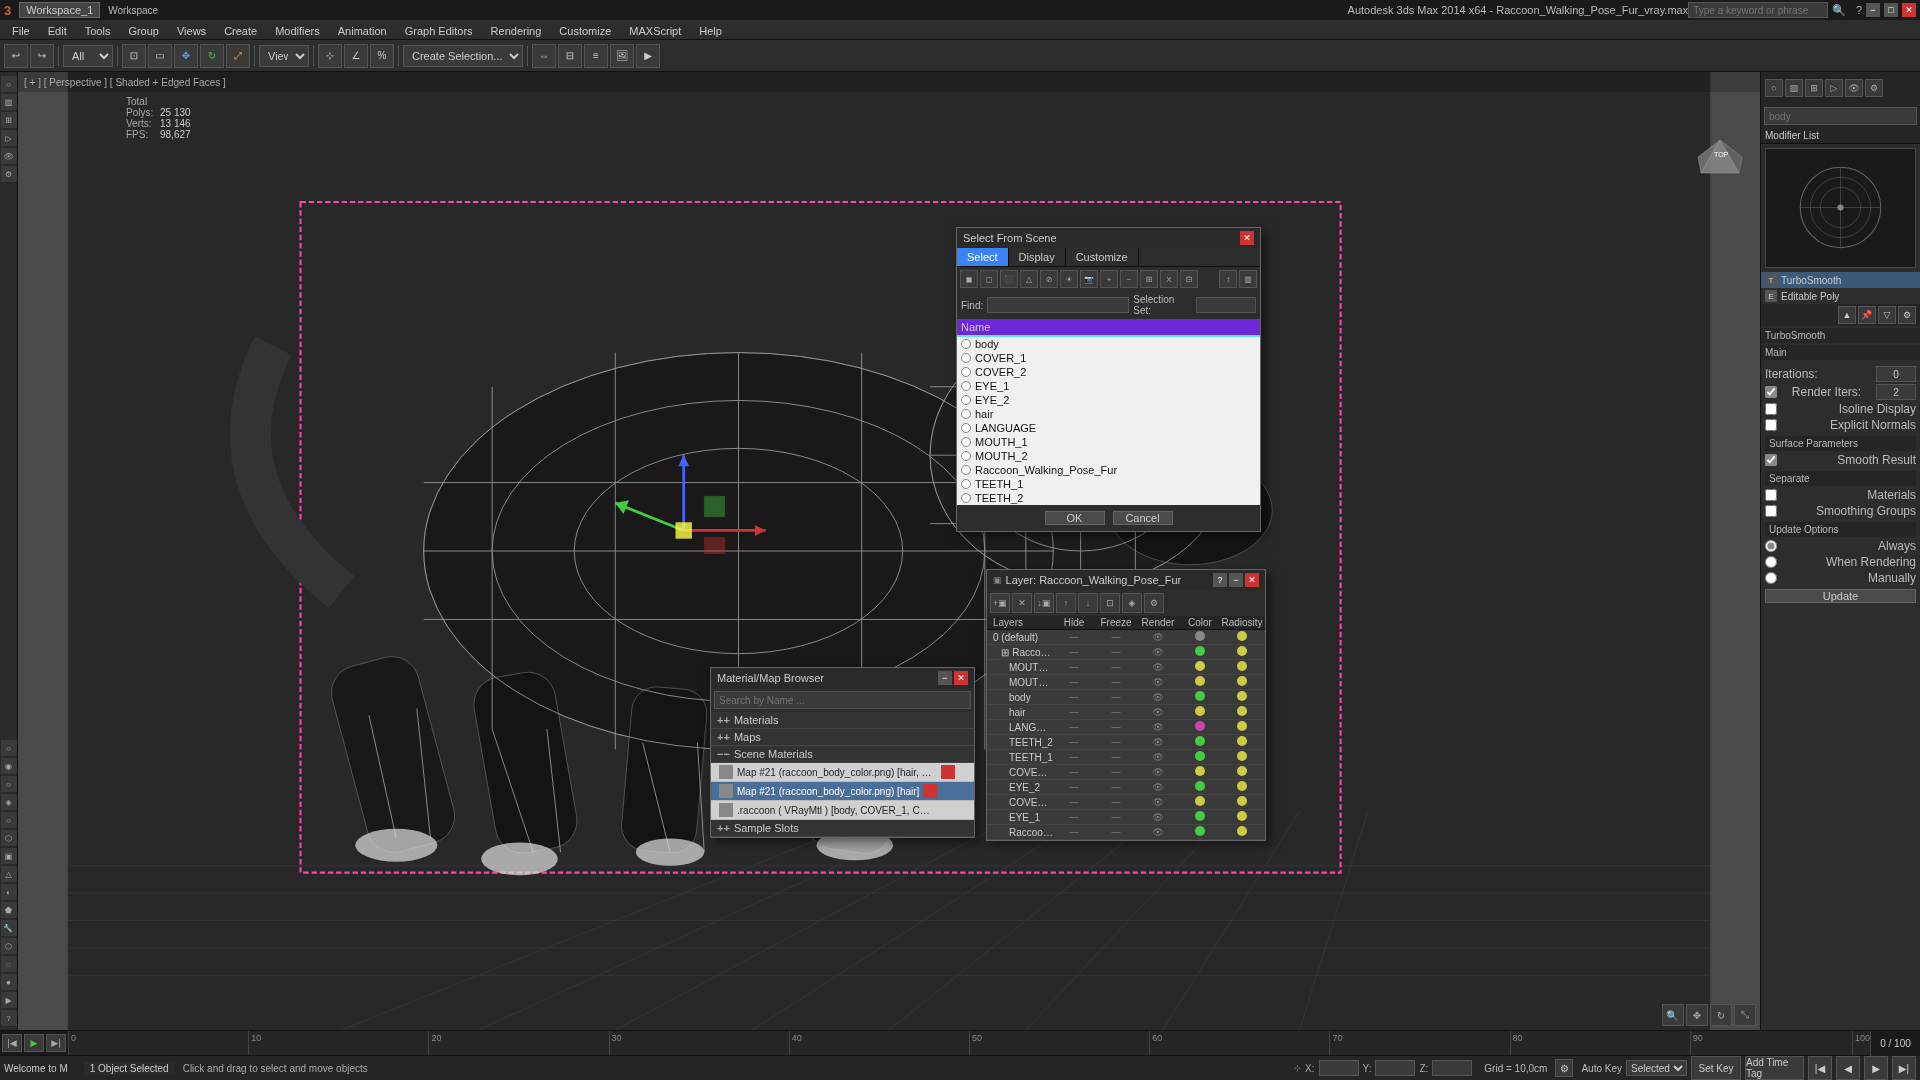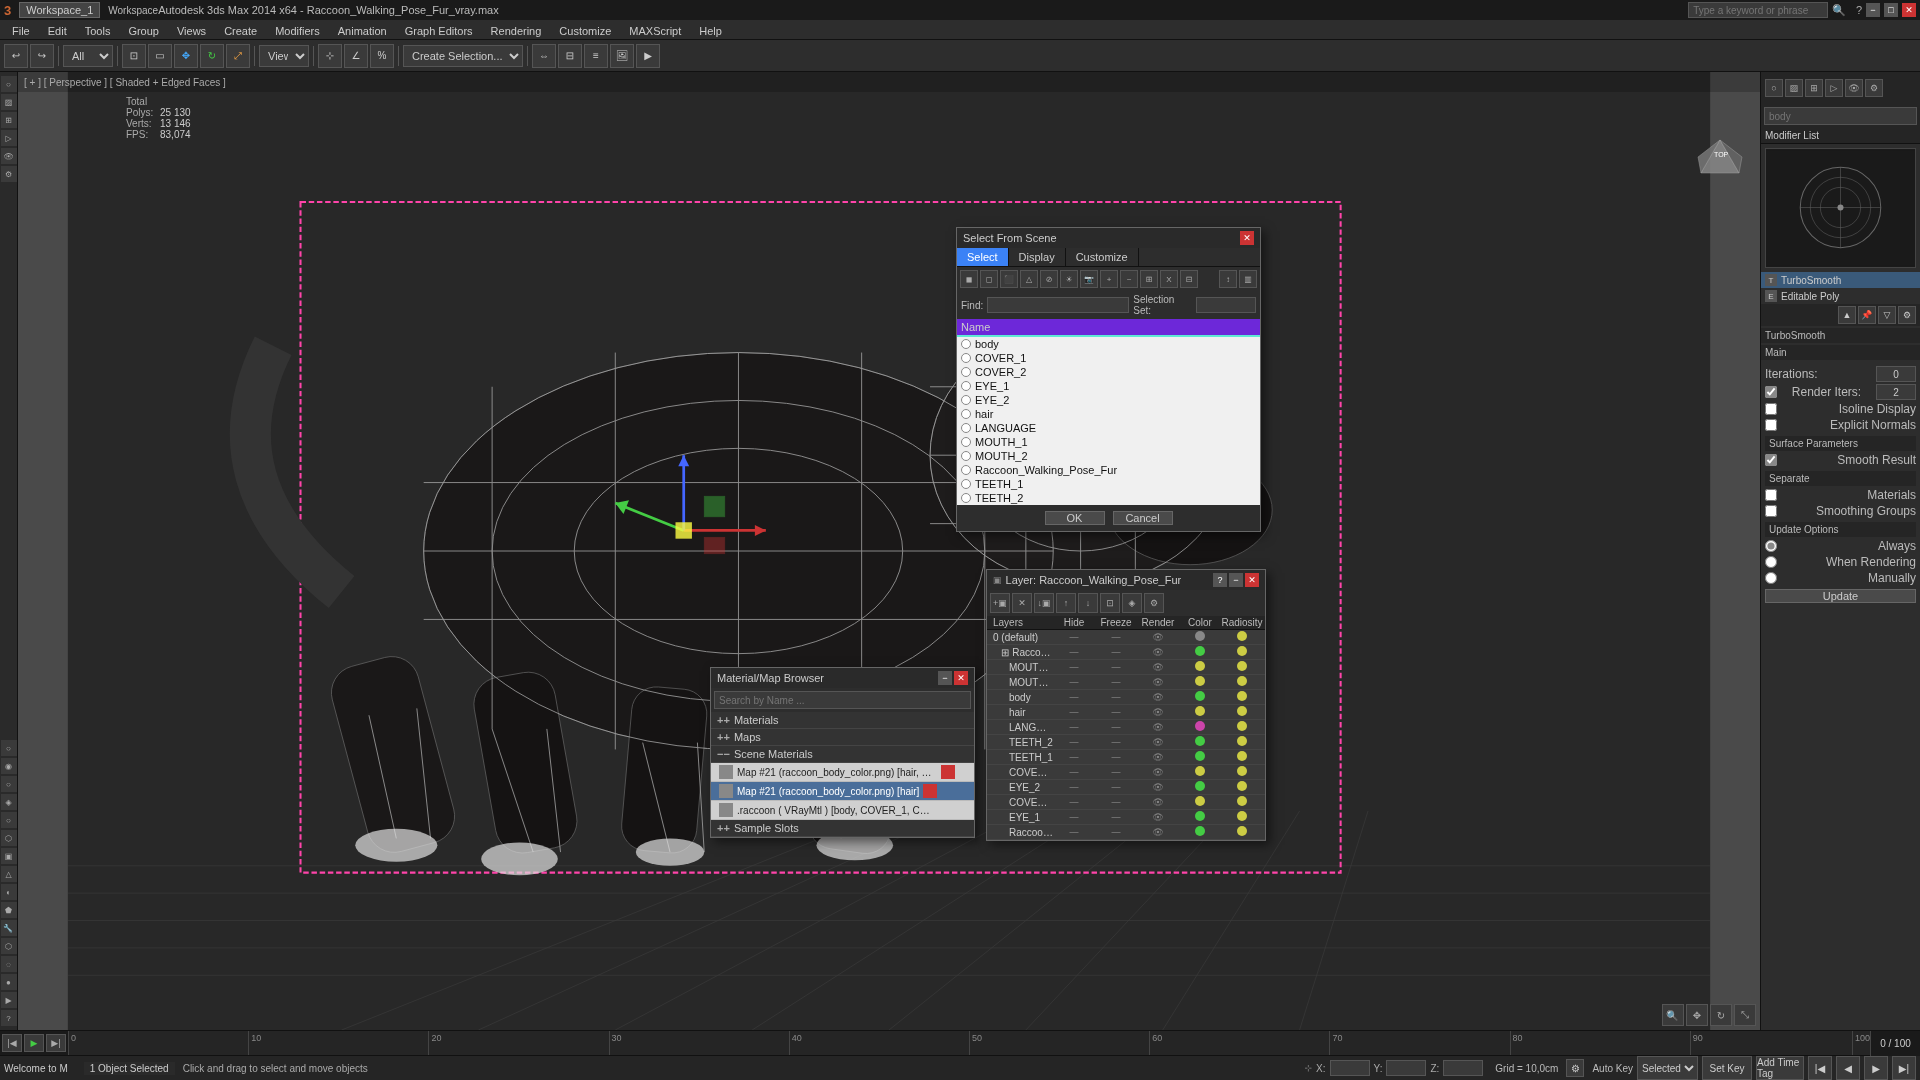--- a/index.html
+++ b/index.html
@@ -19,21 +19,21 @@
       height: 20px;
       background: #1a1a1a;
       display: flex;
       align-items: center;
       justify-content: space-between;
       padding: 0 4px;
       color: #ccc;
       font-size: 11px;
     }
     #title-bar .title-left { display: flex; align-items: center; gap: 8px; }
-    #title-bar .title-center { flex: 1; text-align: left; font-size: 11px; color: #bbb; }
+    #title-bar .title-center { flex: 1; text-align: right; font-size: 11px; color: #bbb; }
     #title-bar .title-right { display: flex; align-items: center; gap: 4px; }
     #title-bar .workspace-btn {
       background: #444;
       border: 1px solid #666;
       color: #ccc;
       padding: 1px 6px;
       font-size: 11px;
       cursor: pointer;
     }
 
@@ -902,21 +902,21 @@
       <div class="vp-stat-row">
         <span class="vp-stat-label">Polys:</span>
         <span class="vp-stat-val">25 130</span>
       </div>
       <div class="vp-stat-row">
         <span class="vp-stat-label">Verts:</span>
         <span class="vp-stat-val">13 146</span>
       </div>
       <div class="vp-stat-row">
         <span class="vp-stat-label">FPS:</span>
-        <span class="vp-stat-val">83,074</span>
+        <span class="vp-stat-val">98,627</span>
       </div>
     </div>
 
     <div id="viewcube">
       <svg width="60" height="60" viewBox="0 0 60 60">
         <g transform="translate(30,30)">
           <polygon points="0,-22 -19,11 19,11" fill="#888" stroke="#aaa" stroke-width="0.5" opacity="0.85"></polygon>
           <polygon points="0,-22 19,11 22,-5" fill="#666" stroke="#aaa" stroke-width="0.5" opacity="0.85"></polygon>
           <polygon points="0,-22 -22,-5 -19,11" fill="#777" stroke="#aaa" stroke-width="0.5" opacity="0.85"></polygon>
           <text x="-6" y="-5" font-size="7" fill="white">TOP</text>
@@ -1366,23 +1366,23 @@
     <span style="color:#888;font-size:9px;">⊹</span>
     <span class="coord-label">X:</span>
     <input class="status-input" type="text" value="" style="">
     <span class="coord-label">Y:</span>
     <input class="status-input" type="text" value="" style="">
     <span class="coord-label">Z:</span>
     <input class="status-input" type="text" value="" style="">
     <span style="margin-left:8px;color:#bbb;">Grid = 10,0cm</span>
     <div class="toolbar-btn" style="width:18px;height:18px;margin:0 4px;">⚙</div>
     <span style="color:#bbb;">Auto Key</span>
-    <select style="height:24px;font-size:10px;background:#3a3a3a;border:1px solid #555;color:#ccc;">
+    <select style="height:16px;font-size:10px;background:#3a3a3a;border:1px solid #555;color:#ccc;">
       <option>Selected</option>
     </select>
     <div class="toolbar-btn" style="width:50px;background:#3a3a3a;">Set Key</div>
-    <div class="toolbar-btn" style="width:48px;background:#3a3a3a;">Add Time Tag</div>
+    <div class="toolbar-btn" style="width:59px;background:#3a3a3a;">Add Time Tag</div>
     <div class="toolbar-btn">|◀</div>
     <div class="toolbar-btn">◀</div>
     <div class="toolbar-btn">▶</div>
     <div class="toolbar-btn">▶|</div>
   </div>
 </div>
 
 </body></html>

